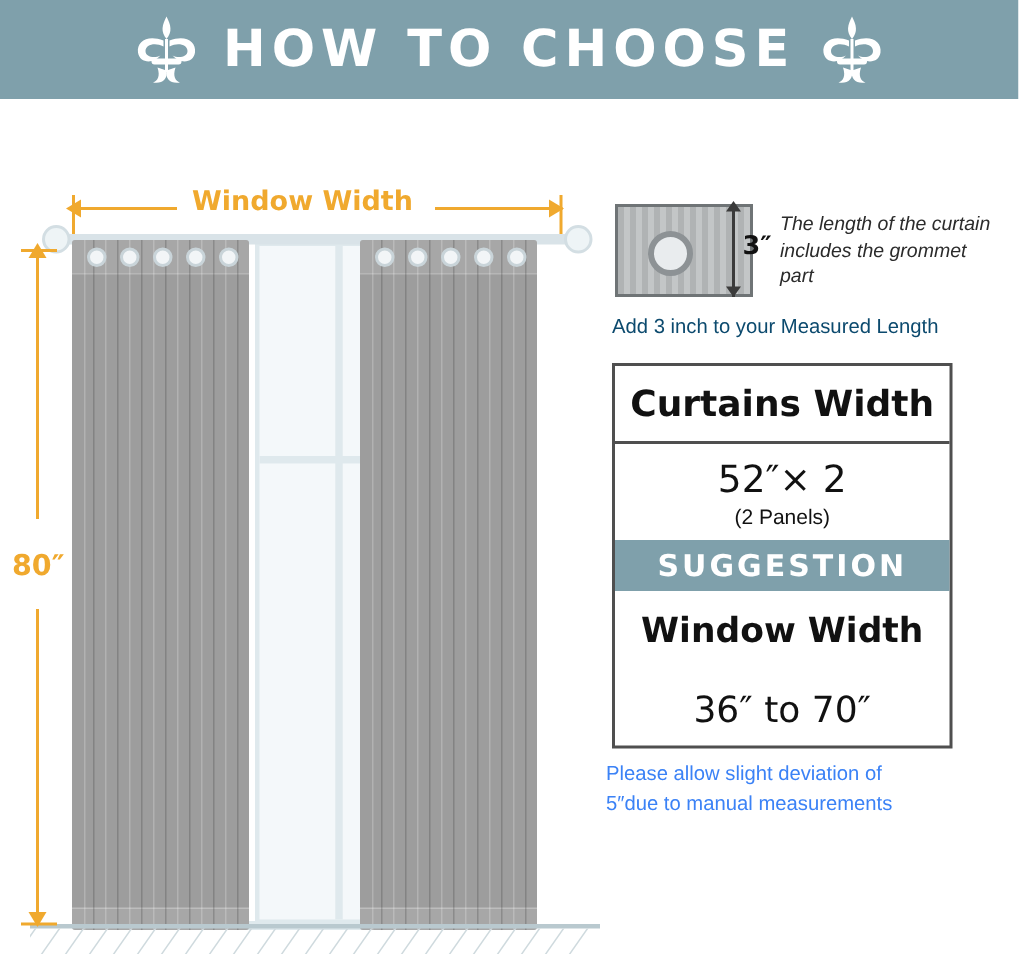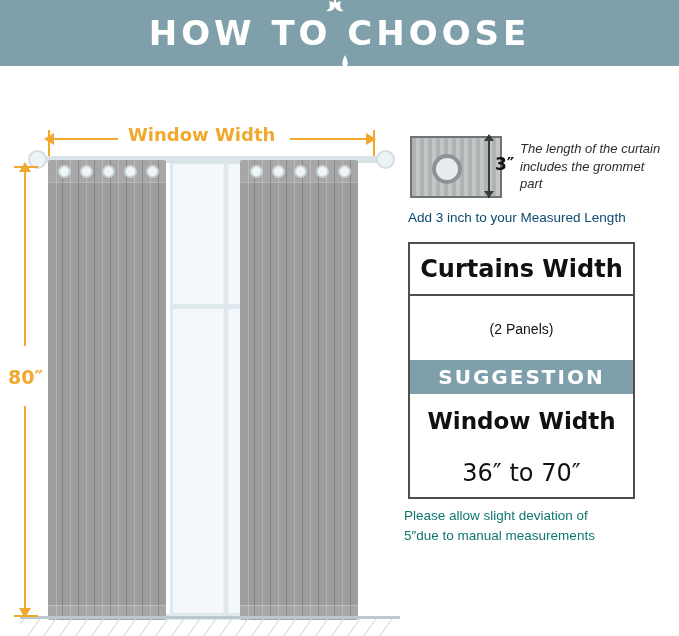--- a/index.html
+++ b/index.html
@@ -7,21 +7,21 @@
     width:679px;height:636px;
     background:#ffffff;
     font-family:"Liberation Sans", sans-serif;
     overflow:hidden;
     position:relative;
   }
   
   .header{
     position:absolute;left:0;top:0;width:679px;height:66px;
     background:#7fa0ab;
-    display:flex;align-items:center;justify-content:center;flex-direction:column;
+    display:flex;align-items:center;justify-content:center;
   }
   .header-title{
     color:#ffffff;font-size:34px;font-weight:bold;letter-spacing:4px;
     font-family:"DejaVu Sans", sans-serif;
     white-space:nowrap;
   }
   .fleur{
     width:56px;height:48px;position:relative;flex:0 0 auto;
   }
   .fleur svg{display:block;}
@@ -213,21 +213,21 @@
   }
   .card-sub{
     height:54px;font-size:23px;font-weight:bold;color:#111;
     font-family:"DejaVu Sans", sans-serif;
   }
   .card-range{
     height:50px;font-size:24px;color:#111;font-family:"DejaVu Sans", sans-serif;
   }
   .disclaimer{
     position:absolute;left:404px;top:440px;width:272px;
-    font-size:13.5px;color:#0f766e;line-height:1.5;
+    font-size:13.5px;color:#3b82f6;line-height:1.5;
   }
 </style>
 </head>
 <body>
 
 <div class="header">
   <span class="fleur left">
     <svg width="56" height="48" viewBox="0 0 56 48">
       <g fill="#ffffff">
         <path d="M28 2 C25 8 24 12 28 17 C32 12 31 8 28 2 Z"></path>
@@ -367,20 +367,21 @@
   <div class="grommet-dim"></div>
   <div class="grommet-dim-arrow-top"></div>
   <div class="grommet-dim-arrow-bot"></div>
   <div class="grommet-dim-label">3″</div>
   <div class="grommet-note">The length of the curtain includes the grommet part</div>
   <div class="add-note">Add 3 inch to your Measured Length</div>
 
   <div class="card">
     <div class="card-row card-title">Curtains Width</div>
     <div class="card-row card-value">
+      <span class="big">52″× 2</span>
       <span class="small">(2 Panels)</span>
     </div>
     <div class="card-row card-banner">SUGGESTION</div>
     <div class="card-row card-sub">Window Width</div>
     <div class="card-row card-range">36″ to 70″</div>
   </div>
 
   <div class="disclaimer">
     <div>Please allow slight deviation of</div>
     <div>5″due to manual measurements</div>

